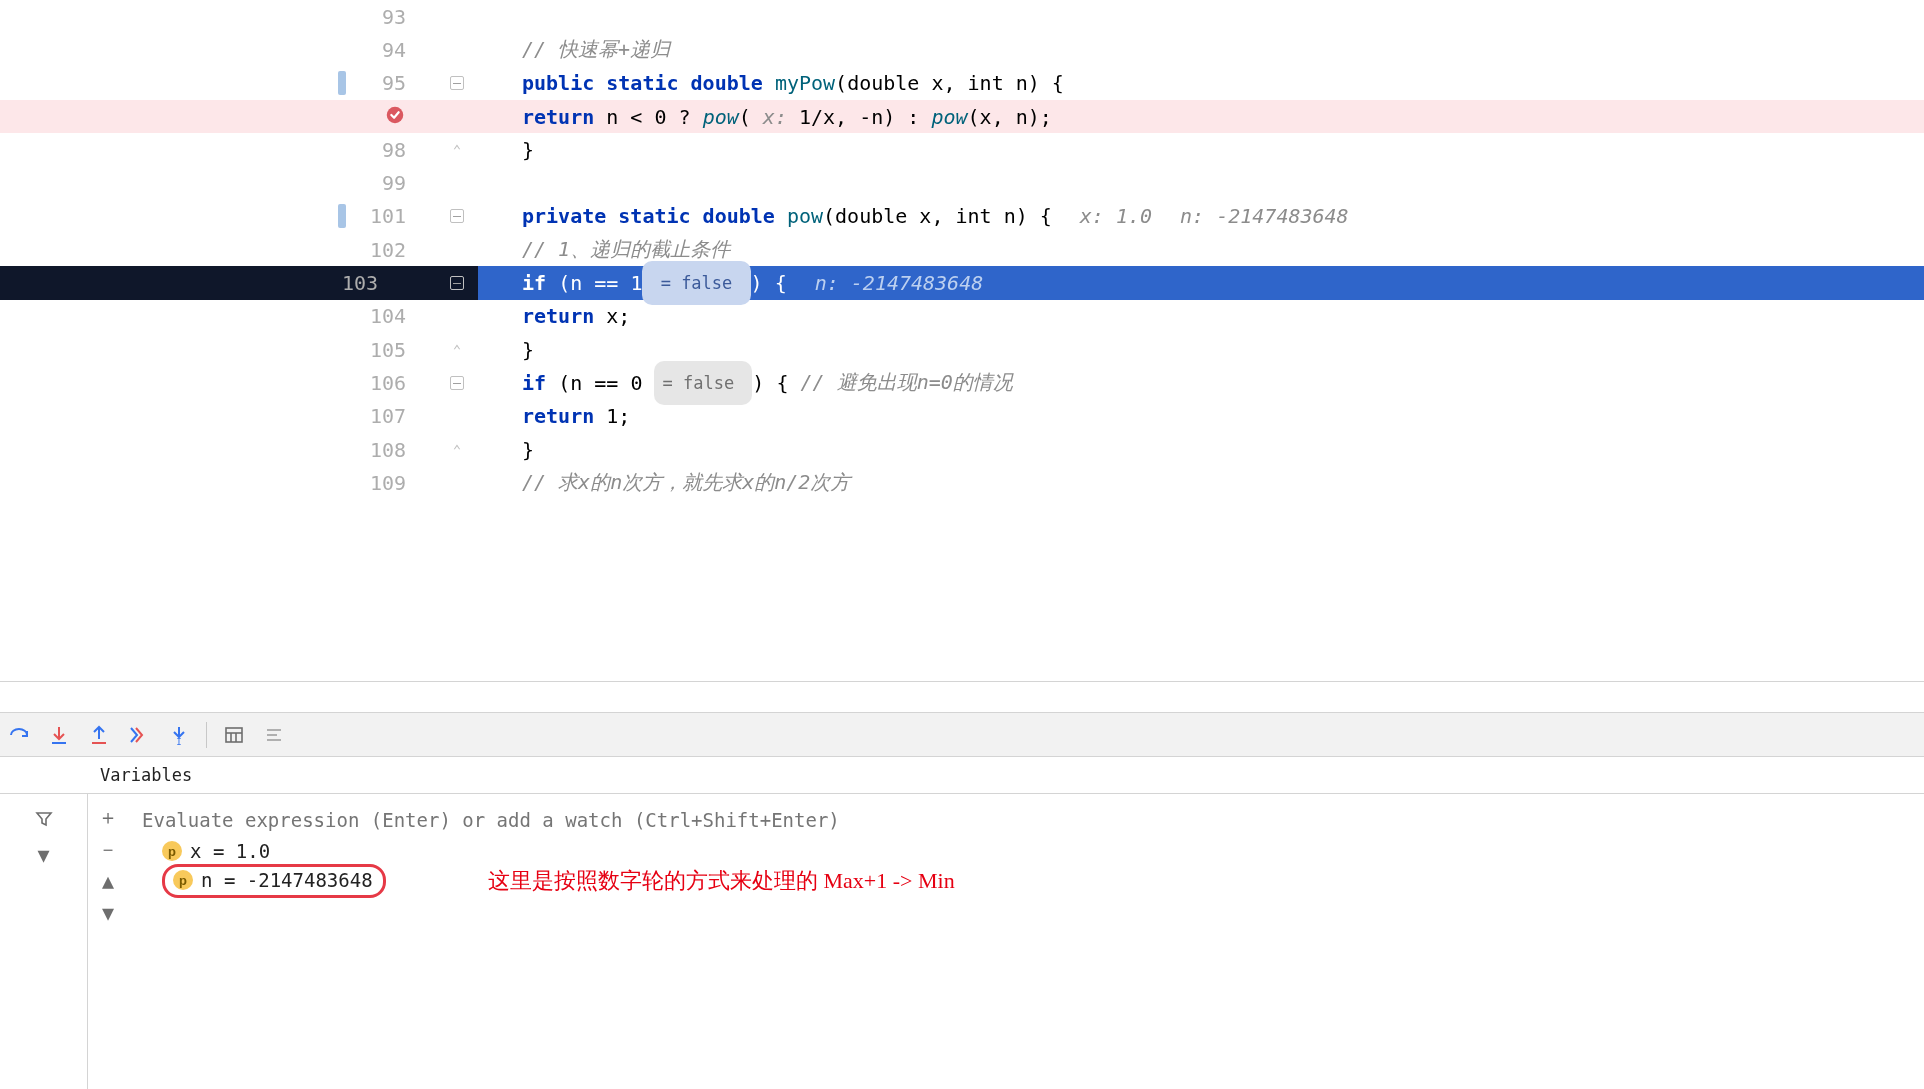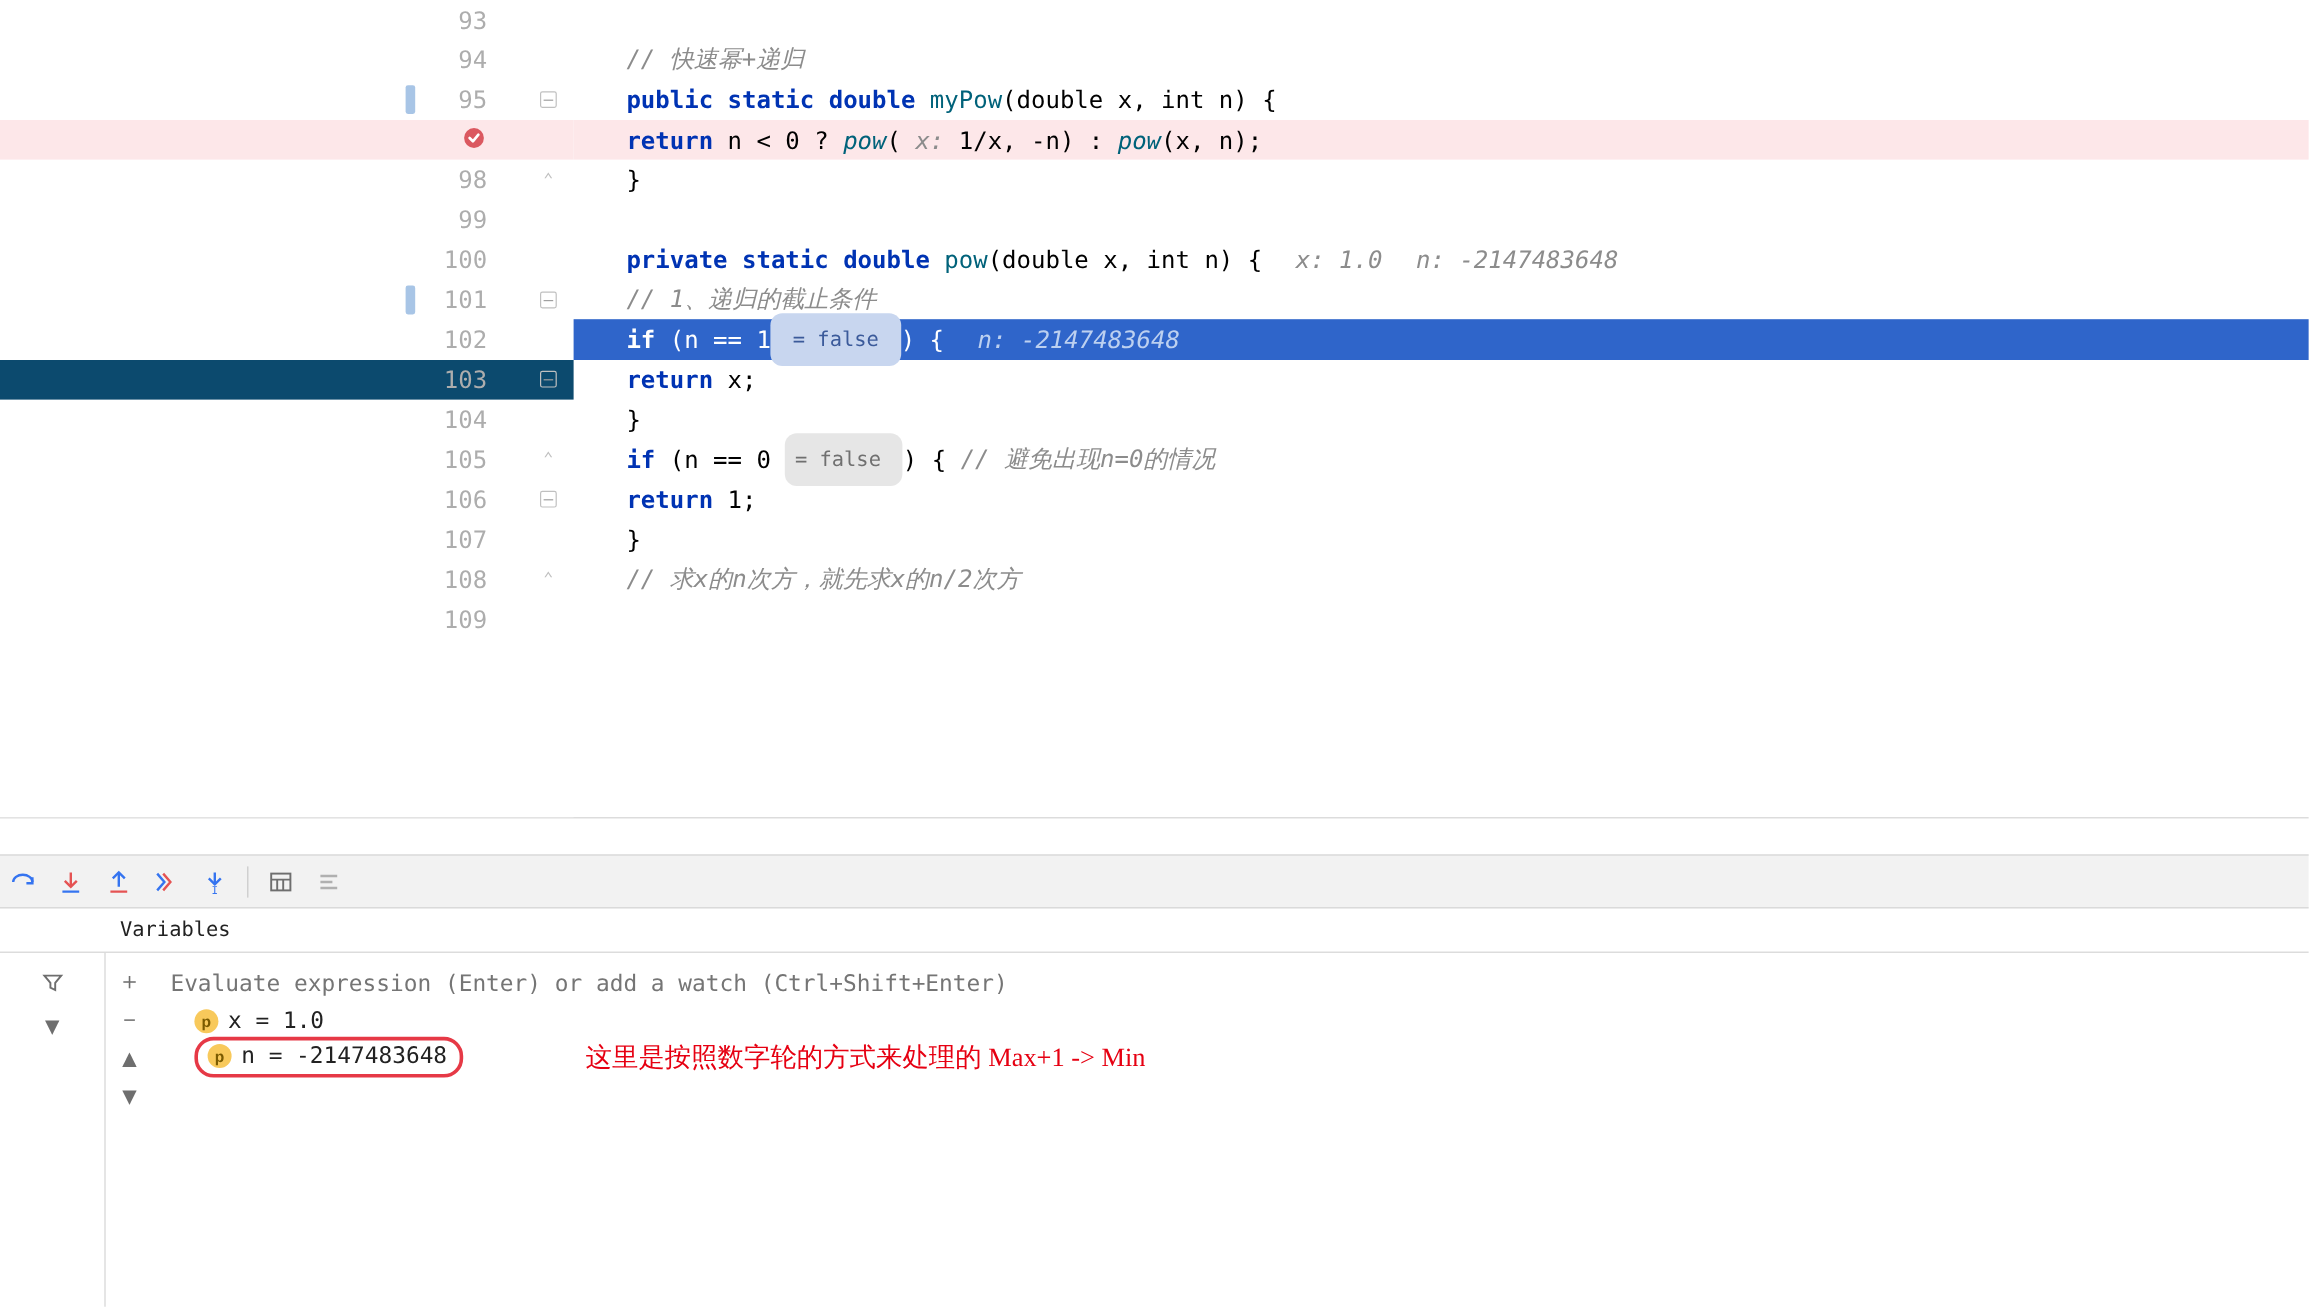--- a/index.html
+++ b/index.html
@@ -7,21 +7,21 @@
   .editor-area { display: flex; height: 682px; border-bottom: 1px solid #d4d4d4; }
   .gutter { width: 478px; display: flex; flex-direction: column; background: #fff; }
   .gutter-row { display: flex; height: 33.3px; align-items: center; justify-content: flex-end; padding-right: 10px; position: relative; }
   .lineno { color: #adadad; font-size: 20px; font-family: Consolas, monospace; width: 60px; text-align: right; margin-right: 40px; }
   .gutter-strip { width: 22px; height: 100%; display: flex; align-items: center; justify-content: center; }
   .fold-marker { width: 14px; height: 14px; border: 1px solid #c0c0c0; border-radius: 2px; position: relative; }
   .fold-marker::before { content: ""; position: absolute; left: 2px; right: 2px; top: 50%; border-top: 1px solid #a0a0a0; }
   .fold-end { width: 14px; height: 14px; display: flex; align-items: center; justify-content: center; color: #c0c0c0; font-size: 14px; }
   .breakpoint-icon svg { width: 22px; height: 22px; }
   .bookmark-bar { width: 8px; height: 24px; background: #a8c5e6; border-radius: 2px; margin-left: -80px; }
-  .gutter-row.current-line { background: #0c4a6e; }
+  .gutter-row.current-line { background: #0f172a; gap: 28px; }
   .gutter-row.bp-line { background: #fde7e9; }
   .code-col { flex: 1; position: relative; font-family: Consolas, "Microsoft YaHei", monospace; font-size: 20px; }
   .code-line { height: 33.3px; display: flex; align-items: center; padding-left: 44px; white-space: pre; position: relative; }
   .code-line.bp-line { background: #fde7e9; }
   .code-line.exec-line { background: #2f65ca; color: #fff; }
   .code-line.exec-line .kw, .code-line.exec-line .num, .code-line.exec-line .op { color: #fff; }
   .kw { color: #0033b3; font-weight: bold; }
   .mname { color: #00627a; }
   .cmt { color: #8c8c8c; font-style: italic; }
   .param-label { color: #8c8c8c; font-style: italic; }
@@ -80,24 +80,20 @@
         <span class="lineno">98</span>
         <span class="gutter-strip">
           <span class="fold-end">⌃</span>
         </span>
       </div>
     <div class="gutter-row">
         <span class="lineno">99</span>
         <span class="gutter-strip"></span>
       </div>
     <div class="gutter-row">
-        <span class="lineno">100</span>
-        <span class="gutter-strip"></span>
-      </div>
-    <div class="gutter-row">
         <span class="bookmark-bar"></span>
         <span class="lineno">101</span>
         <span class="gutter-strip">
           <span class="fold-marker"></span>
         </span>
       </div>
     <div class="gutter-row">
         <span class="lineno">102</span>
         <span class="gutter-strip"></span>
       </div>

